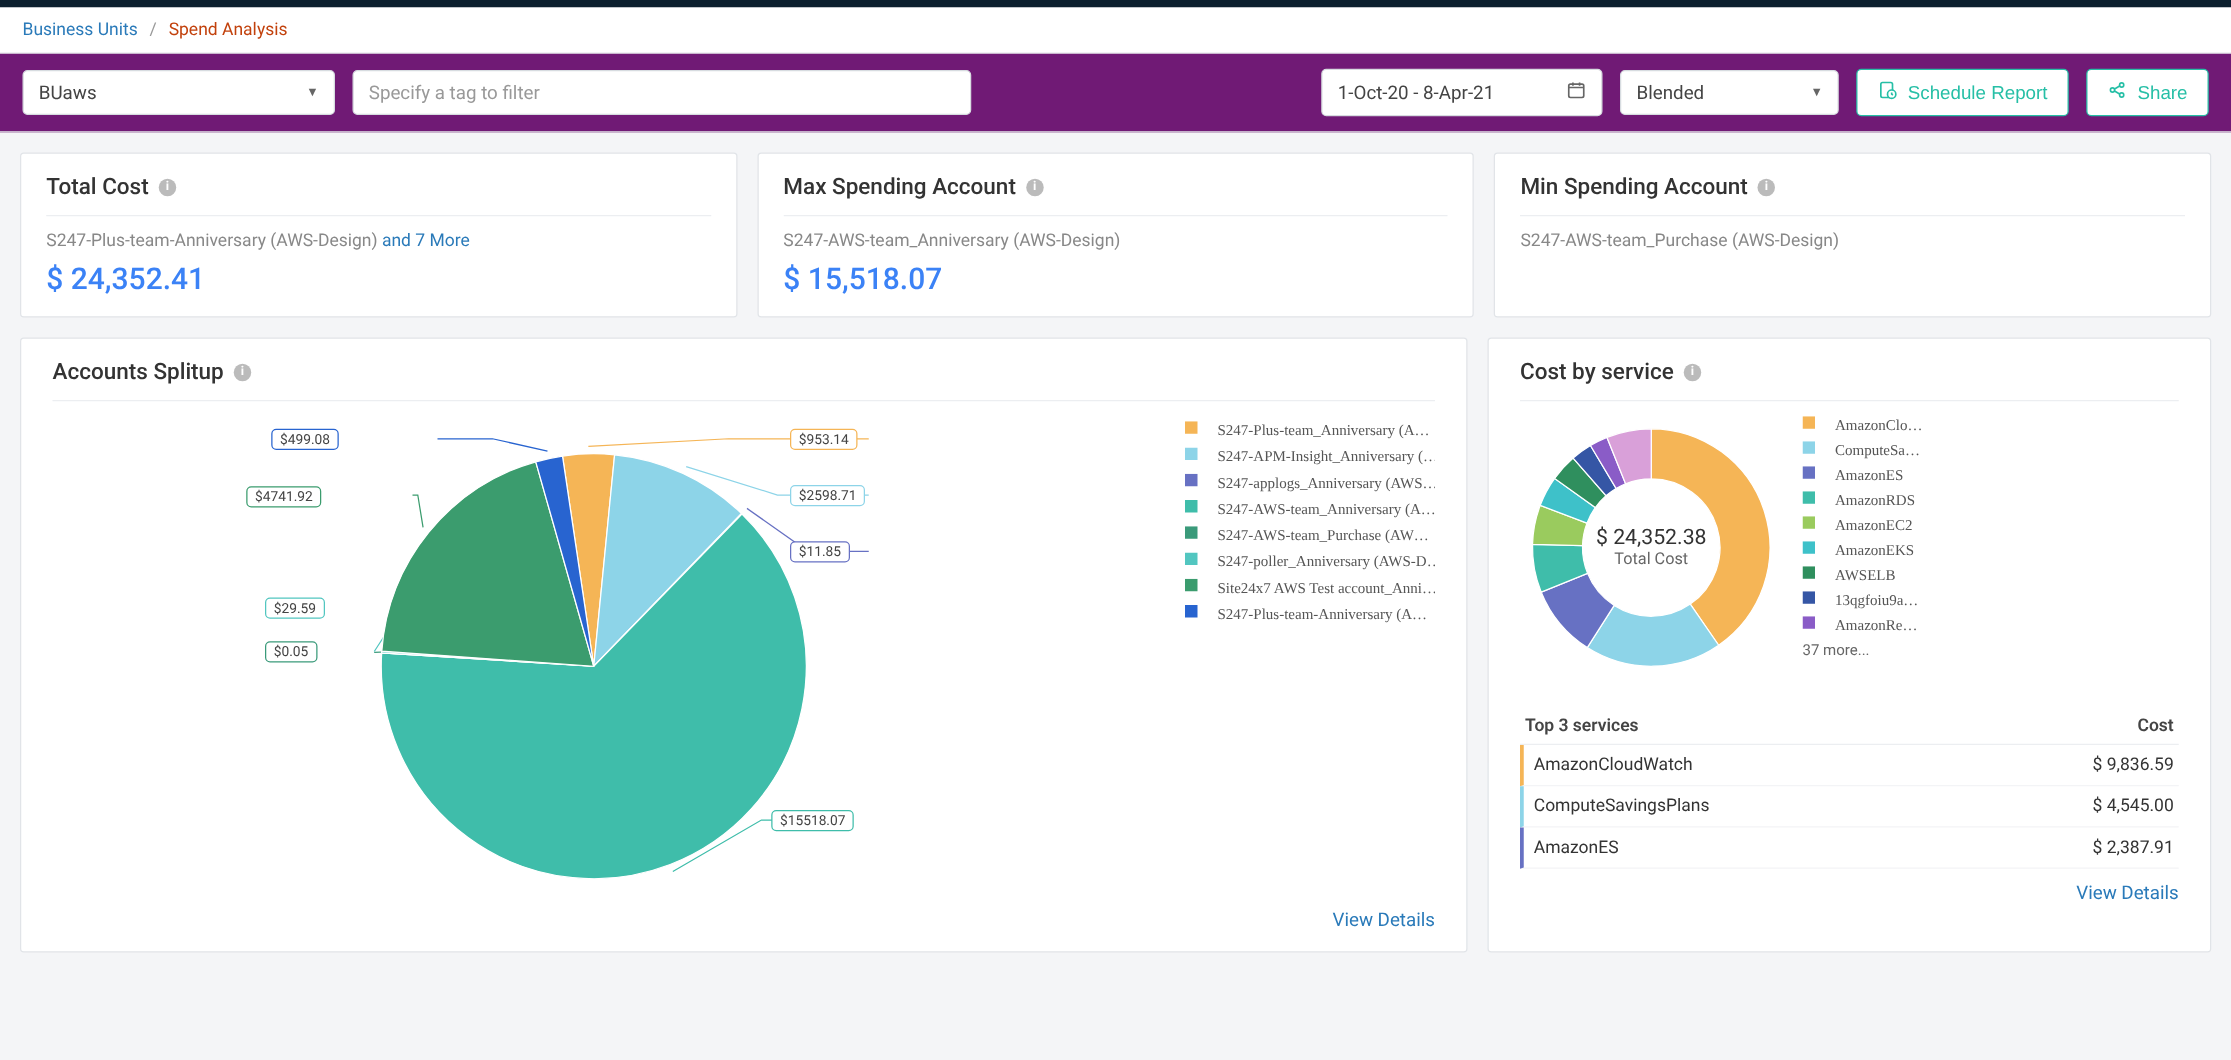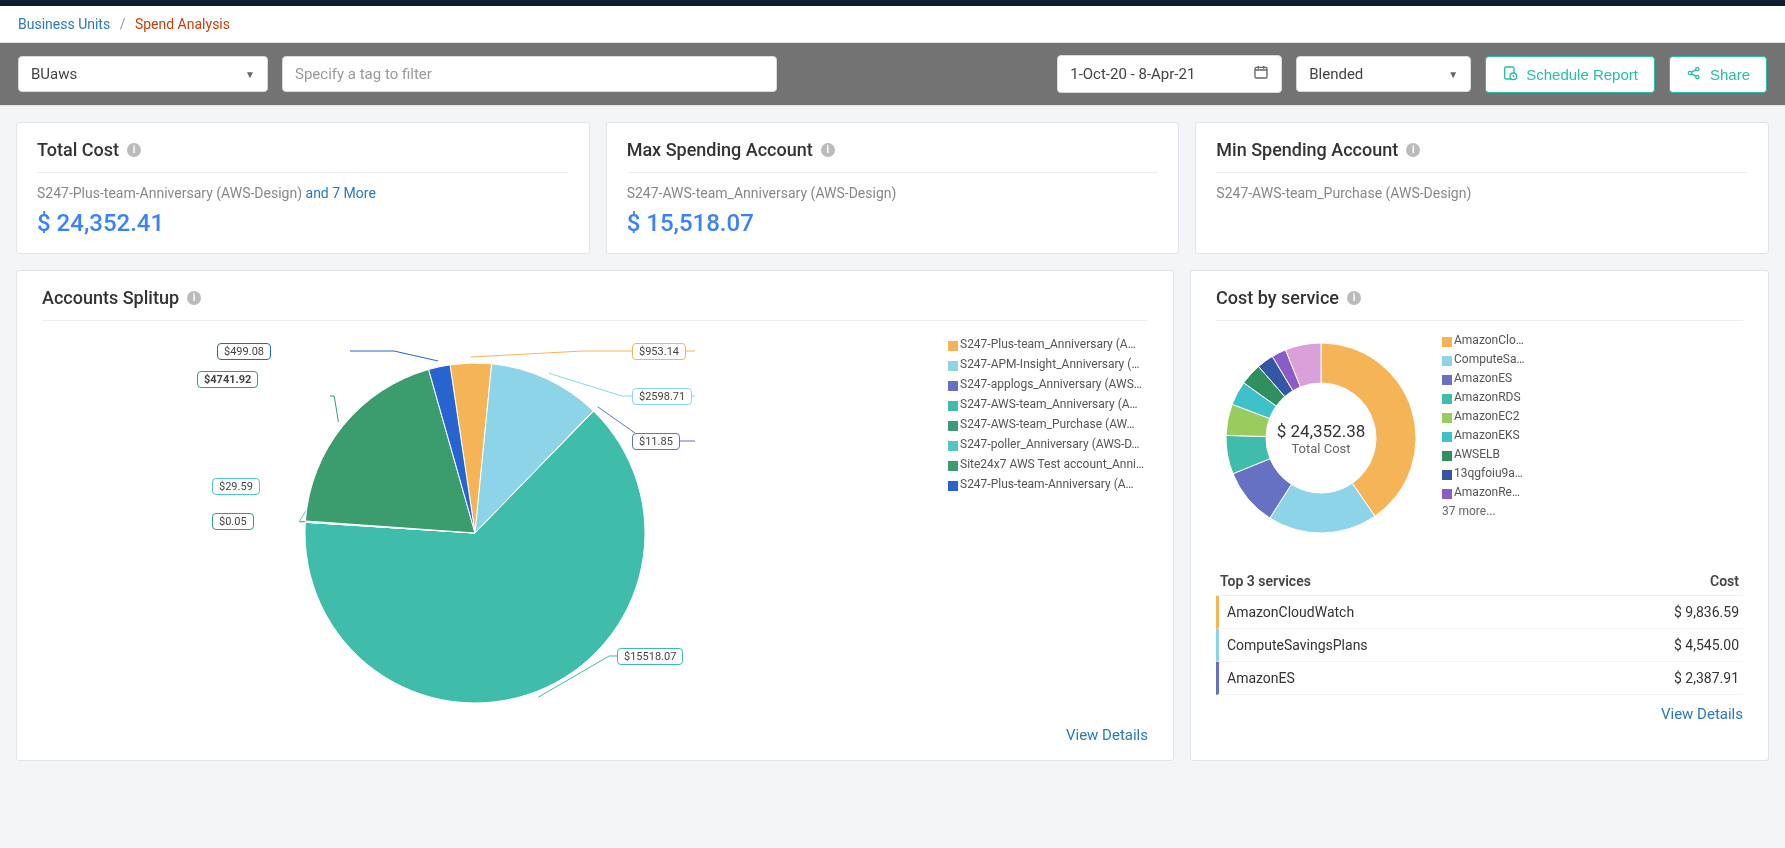--- a/index.html
+++ b/index.html
@@ -16,21 +16,21 @@
   .breadcrumb {
     background: #fff;
     padding: 10px 18px;
     border-bottom: 1px solid #e1e4e8;
     font-size: 14px;
   }
   .breadcrumb a { color: #2a7ab9; text-decoration: none; }
   .breadcrumb .sep { color: #999; margin: 0 6px; }
   .breadcrumb .current { color: #c2410c; }
   .filters {
-    background: #737373;
+    background: #701a75;
     padding: 12px 18px;
     display: flex;
     gap: 14px;
     align-items: center;
     border-bottom: 1px solid #e1e4e8;
   }
   .select-box, .input-box {
     border: 1px solid #d7dce0;
     border-radius: 4px;
     padding: 8px 12px;
@@ -116,23 +116,23 @@
     align-items: flex-start;
   }
   .pie-svg-wrap { flex: 1; position: relative; min-height: 380px; }
   .legend {
     width: 200px;
     font-size: 12px;
     color: #555;
     padding-top: 4px;
   }
   .legend-item {
-    display: flex; align-items: flex-end; gap: 2px;
+    display: flex; align-items: flex-start; gap: 16px;
     margin-bottom: 6px;
-    white-space: nowrap; overflow: hidden; text-overflow: ellipsis;
+    white-space: nowrap; overflow: hidden; text-overflow: ellipsis; font-family: Liberation Serif, serif;
   }
   .legend-sw {
     width: 10px; height: 10px; flex-shrink: 0;
   }
   .call-label {
     position: absolute;
     border: 1px solid;
     border-radius: 4px;
     padding: 1px 6px;
     font-size: 11px;
@@ -302,21 +302,21 @@
             <path d="M 370 200 L 323.62104350008474 36.44880803253383 A 170 170 0 0 1 345.00703634281405 31.84723681238367 Z" fill="#2864d0" stroke="#fff" stroke-width="1"></path>
             <polyline points="332.97782790809936,27.937921744511954 288.9889139540497,18 245,18" fill="none" stroke="#2864d0" stroke-width="1"></polyline>
           </svg>
         <div id="pie-labels">
             <div class="call-label" style="left: 590px; top: 10px; border-color: rgb(245, 181, 86);">$953.14</div>
             <div class="call-label" style="left: 590px; top: 55px; border-color: rgb(141, 212, 232);">$2598.71</div>
             <div class="call-label" style="left: 590px; top: 100px; border-color: rgb(103, 113, 195);">$11.85</div>
             <div class="call-label" style="left: 575px; top: 315px; border-color: rgb(63, 189, 170);">$15518.07</div>
             <div class="call-label" style="left: 170px; top: 180px; border-color: rgb(58, 154, 122);">$0.05</div>
             <div class="call-label" style="left: 170px; top: 145px; border-color: rgb(82, 198, 192);">$29.59</div>
-            <div class="call-label" style="left: 155px; top: 38px; border-color: rgb(59, 156, 110); font-weight: bold;">$4741.92</div>
+            <div class="call-label" style="left: 155px; top: 56px; border-color: rgb(59, 156, 110);">$4741.92</div>
             <div class="call-label" style="left: 175px; top: 10px; border-color: rgb(40, 100, 208);">$499.08</div>
           </div>
       </div>
       <div class="legend" id="acct-legend">
           <div class="legend-item">
             <span class="legend-sw" style="background:#f5b556"></span>
             <span>S247-Plus-team_Anniversary (A…</span>
           </div>
           <div class="legend-item">
             <span class="legend-sw" style="background:#8dd4e8"></span>

